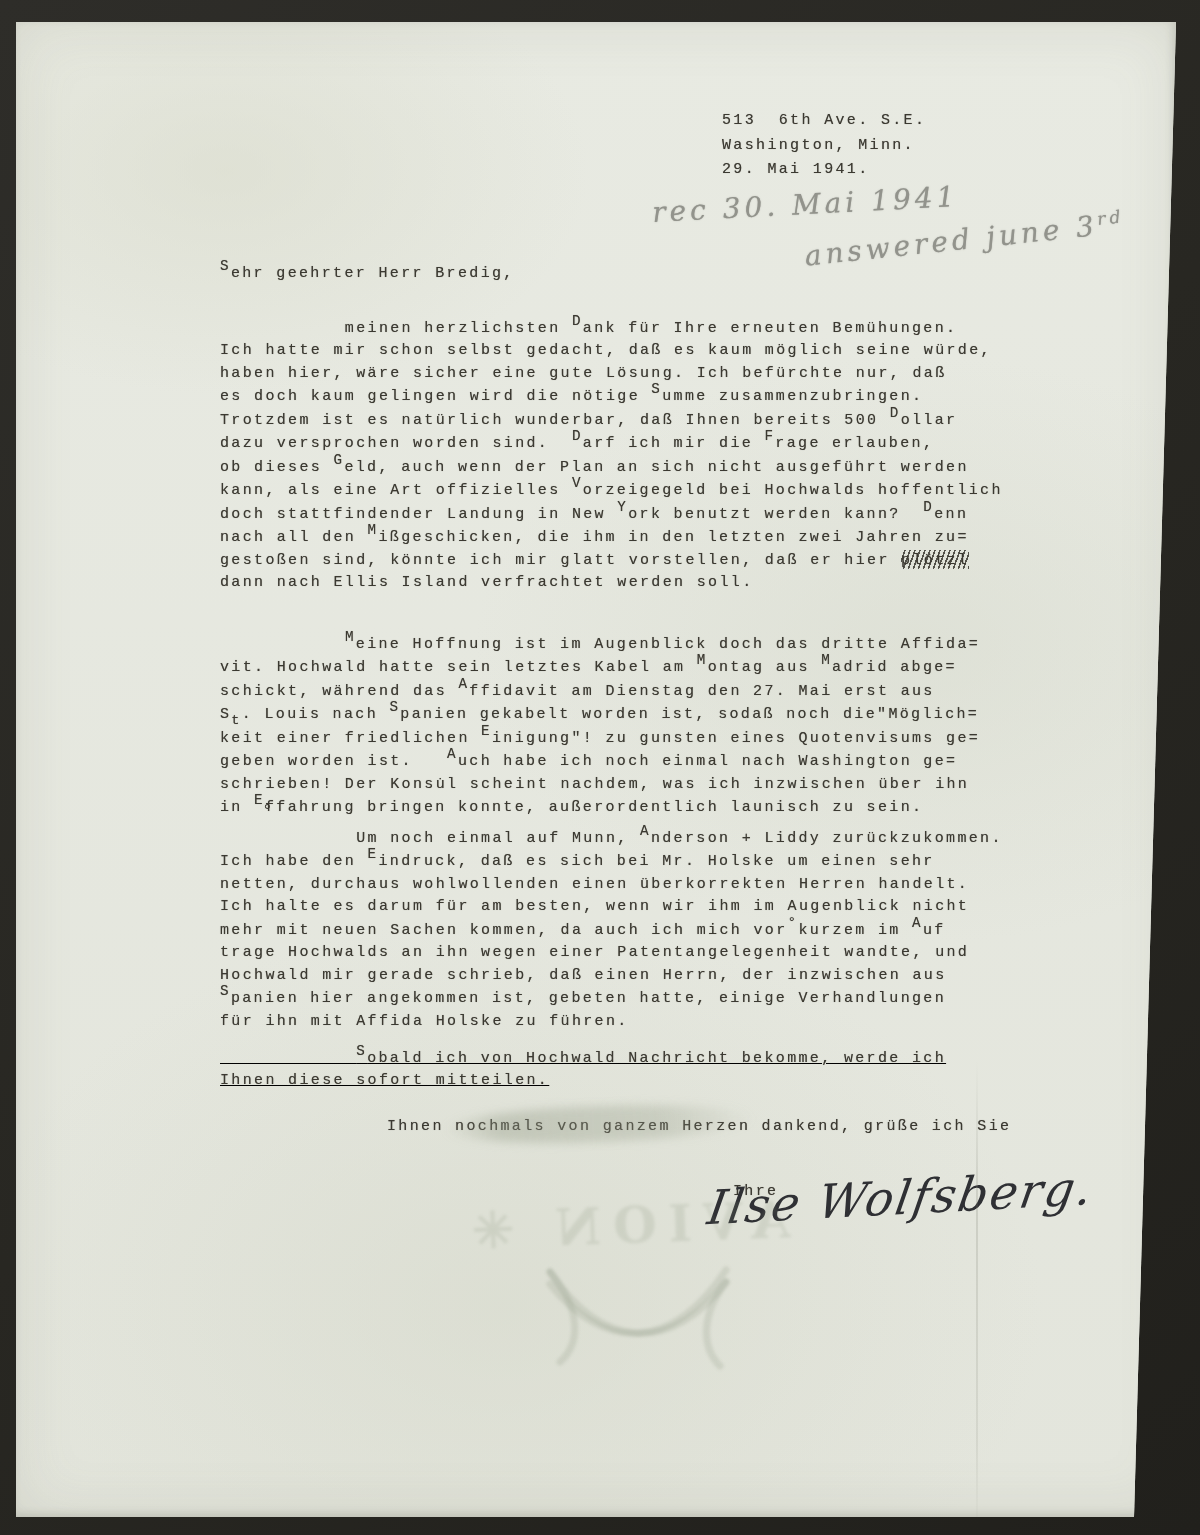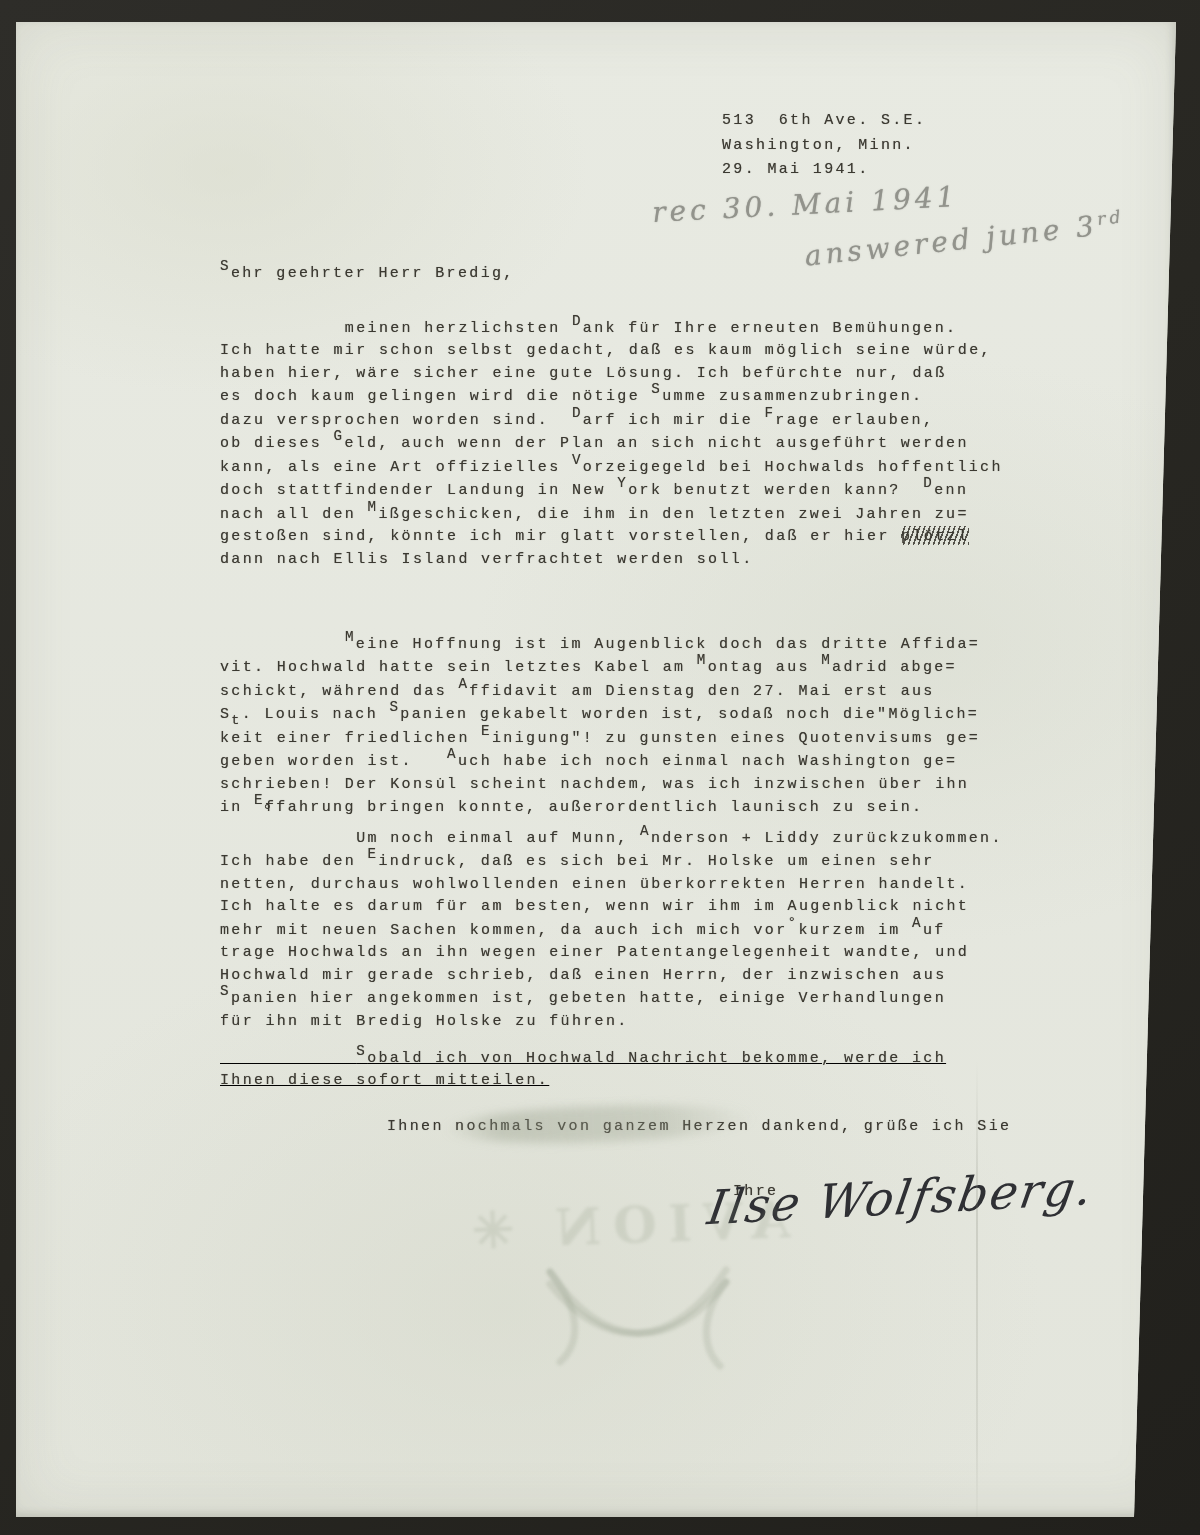--- a/index.html
+++ b/index.html
@@ -70,20 +70,21 @@
     <div class="pencil pencil-rec">rec 30. Mai 1941</div>
     <div class="pencil pencil-ans">answered june 3<sup>rd</sup></div>
 
     <div class="block salutation tline"><sup>S</sup>ehr geehrter Herr Bredig,</div>
 
     <div class="block p1">
         <div class="tline">           meinen herzlichsten <sup>D</sup>ank für Ihre erneuten Bemühungen.</div>
         <div class="tline">Ich hatte mir schon selbst gedacht, daß es kaum möglich seine würde,</div>
         <div class="tline">haben hier, wäre sicher eine gute Lösung. Ich befürchte nur, daß</div>
         <div class="tline">es doch kaum gelingen wird die nötige <sup>S</sup>umme zusammenzubringen.</div>
+        <div class="tline">Trotzdem ist es natürlich wunderbar, daß Ihnen bereits 500 <sup>D</sup>ollar</div>
         <div class="tline">dazu versprochen worden sind.  <sup>D</sup>arf ich mir die <sup>F</sup>rage erlauben,</div>
         <div class="tline">ob dieses <sup>G</sup>eld, auch wenn der Plan an sich nicht ausgeführt werden</div>
         <div class="tline">kann, als eine Art offizielles <sup>V</sup>orzeigegeld bei Hochwalds hoffentlich</div>
         <div class="tline">doch stattfindender Landung in New <sup>Y</sup>ork benutzt werden kann?  <sup>D</sup>enn</div>
         <div class="tline">nach all den <sup>M</sup>ißgeschicken, die ihm in den letzten zwei Jahren zu=</div>
         <div class="tline">gestoßen sind, könnte ich mir glatt vorstellen, daß er hier <span class="xout">plötzl</span></div>
         <div class="tline">dann nach Ellis Island verfrachtet werden soll.</div>
       </div>
 
     <div class="block p2">
@@ -101,21 +102,21 @@
 
     <div class="block p3">
         <div class="tline">            Um noch einmal auf Munn, <sup>A</sup>nderson + Liddy zurückzukommen.</div>
         <div class="tline">Ich habe den <sup>E</sup>indruck, daß es sich bei Mr. Holske um einen sehr</div>
         <div class="tline">netten, durchaus wohlwollenden einen überkorrekten Herren handelt.</div>
         <div class="tline">Ich halte es darum für am besten, wenn wir ihm im Augenblick nicht</div>
         <div class="tline">mehr mit neuen Sachen kommen, da auch ich mich vor<sup>°</sup>kurzem im <sup>A</sup>uf</div>
         <div class="tline">trage Hochwalds an ihn wegen einer Patentangelegenheit wandte, und</div>
         <div class="tline">Hochwald mir gerade schrieb, daß einen Herrn, der inzwischen aus</div>
         <div class="tline"><sup>S</sup>panien hier angekommen ist, gebeten hatte, einige Verhandlungen</div>
-        <div class="tline">für ihn mit Bredig Holske zu führen.</div>
+        <div class="tline">für ihn mit Affida Holske zu führen.</div>
       </div>
 
     <div class="block p4">
         <div class="tline">            <sup>S</sup>obald ich von Hochwald Nachricht bekomme, werde ich</div>
         <div class="tline">Ihnen diese sofort mitteilen.</div>
       </div>
 
     <div class="block closing tline">Ihnen nochmals von ganzem Herzen dankend, grüße ich Sie</div>
 
     <div class="block vale tline">Ihre</div>

